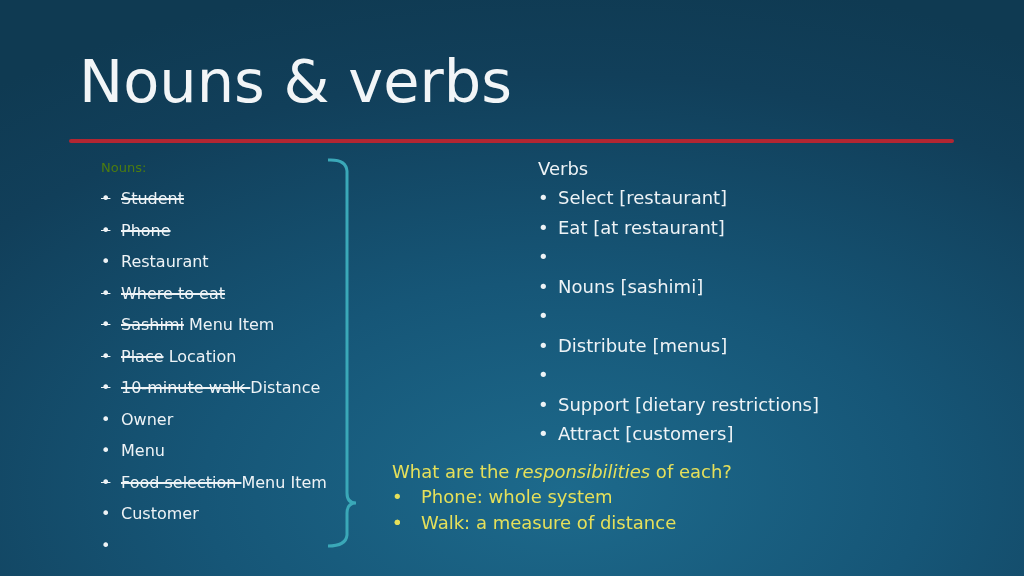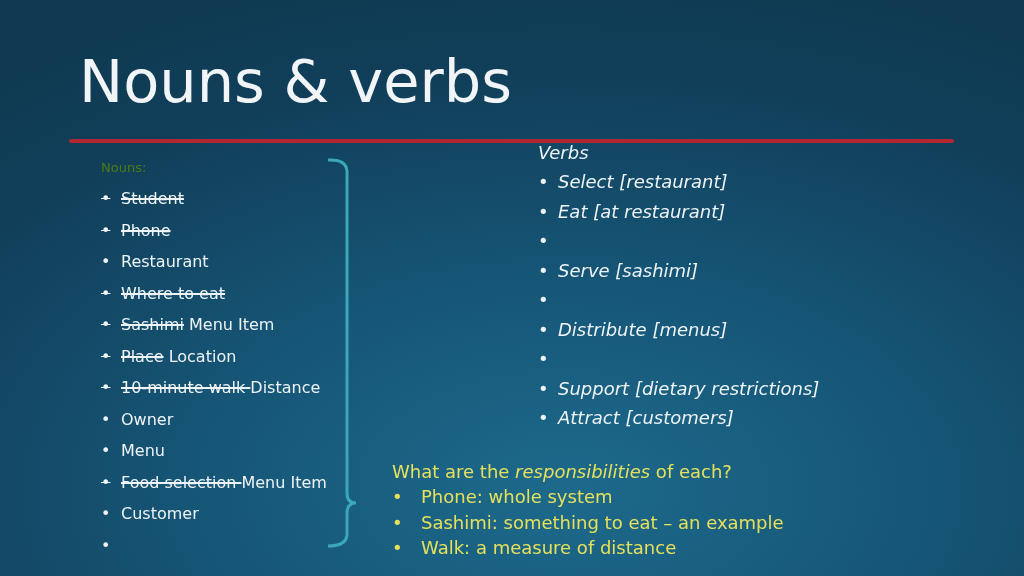--- a/index.html
+++ b/index.html
@@ -18,21 +18,21 @@
       position: absolute; left: 69px; top: 139px; width: 885px; height: 4px;
       background: #b22632; border-radius: 2px;
     }
     .nouns { position: absolute; left: 101px; top: 157px; }
     .nouns .heading { font-size: 13px; color: #4d7c0f; height: 22px; line-height: 22px; }
     .nouns ul { list-style: none; margin: 9px 0 0 0; padding: 0; }
     .nouns li { font-size: 16px; height: 31.5px; line-height: 22px; position: relative; padding-left: 20px; white-space: nowrap; }
     .nouns li .dot { position: absolute; left: 0; top: 0; width: 20px; }
     .nouns li.struck .dot { text-decoration: line-through; }
     .strike { text-decoration: line-through; text-decoration-thickness: 1.5px; }
-    .verbs { position: absolute; left: 538px; top: 140px; font-style: italic; }
+    .verbs { position: absolute; left: 538px; top: 156px; }
     .verbs .heading { font-size: 18px; height: 26px; line-height: 26px; }
     .verbs ul { list-style: none; margin: 3px 0 0 0; padding: 0; }
     .verbs li { font-size: 18px; height: 29.5px; line-height: 26px; padding-left: 20px; position: relative; white-space: nowrap; }
     .verbs li .dot { position: absolute; left: 0; }
     .resp { position: absolute; left: 392px; top: 460px; color: #e6e05a; }
     .resp .q { font-size: 18px; line-height: 24px; }
     .resp .q em { font-style: italic; text-align: right; }
     .resp ul { list-style: none; margin: 0; padding: 0; }
     .resp li { font-size: 18px; line-height: 25.5px; padding-left: 29px; position: relative; white-space: nowrap; }
     .resp li .dot { position: absolute; left: 0; }
@@ -65,29 +65,29 @@
 <svg class="brace" width="40" height="392" viewBox="0 0 40 392">
   <path d="M2 3 Q20 2 21 14 L21 336 Q21 346 30 346 Q21 346 21 356 L21 378 Q20 389 2 389" fill="none" stroke="#3aa8b8" stroke-width="3"></path>
 </svg>
 
 <div class="verbs">
   <div class="heading">Verbs</div>
   <ul>
     <li><span class="dot">•</span><span>Select [restaurant]</span></li>
     <li><span class="dot">•</span><span>Eat [at restaurant]</span></li>
     <li><span class="dot">•</span></li>
-    <li><span class="dot">•</span><span>Serve [sashimi]</span></li>
+    <li><span class="dot">•</span><span>Nouns [sashimi]</span></li>
     <li><span class="dot">•</span></li>
     <li><span class="dot">•</span><span>Distribute [menus]</span></li>
     <li><span class="dot">•</span></li>
     <li><span class="dot">•</span><span>Support [dietary restrictions]</span></li>
     <li><span class="dot">•</span><span>Attract [customers]</span></li>
   </ul>
 </div>
 
 <div class="resp">
   <div class="q"><span>What are the </span><em>responsibilities</em><span> of each?</span></div>
   <ul>
     <li><span class="dot">•</span><span>Phone: whole system</span></li>
-    <li><span class="dot">•</span><span>Sashimi: something to eat – an example</span></li>
+    <li><span class="dot">•</span></li>
     <li><span class="dot">•</span><span>Walk: a measure of distance</span></li>
   </ul>
 </div>
 
 </body></html>

